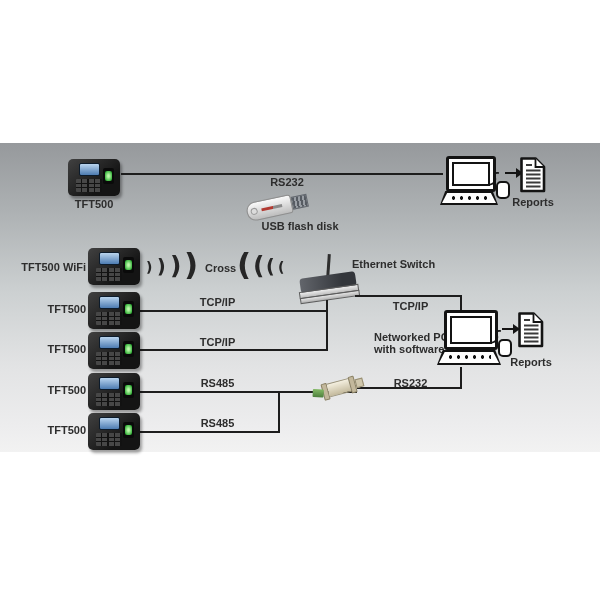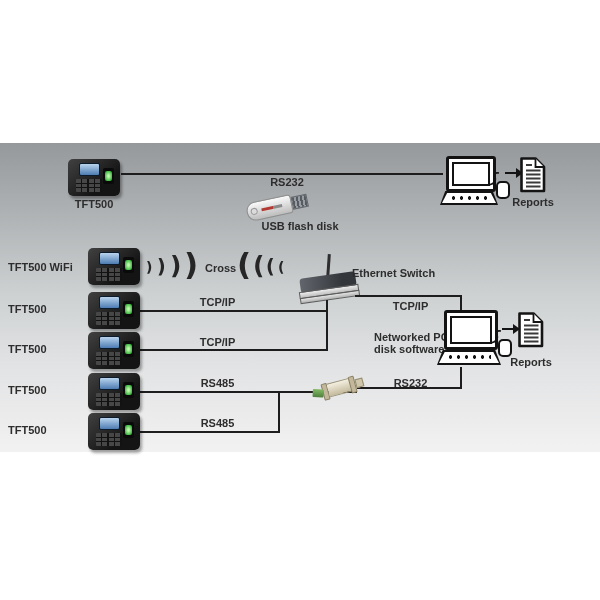--- a/index.html
+++ b/index.html
@@ -2,21 +2,21 @@
 <html><head>
 <meta charset="utf-8">
 <style>
   html,body{margin:0;padding:0;}
   #stage{position:relative;width:600px;height:600px;background:#fff;overflow:hidden;
          font-family:"Liberation Sans",sans-serif;}
   #panel{position:absolute;left:0;top:143px;width:600px;height:309px;
          background:linear-gradient(180deg,#96999c 0%,#adb1b3 22%,#ccd0d1 48%,#e2e3e4 72%,#ededee 92%,#f2f2f2 100%);}
   .lbl{position:absolute;font-weight:bold;font-size:11px;line-height:12px;color:#2d2d2d;white-space:nowrap;}
   .c{text-align:center;}
-  .r{text-align:left;}
+  .r{text-align:right;}
   .line{position:absolute;background:#1d1d1d;}
   .h{height:2px;} .v{width:2px;}
   
   .dev{position:absolute;width:52px;height:37px;border-radius:5px;
        background:linear-gradient(140deg,#414141,#141414 70%);box-shadow:2px 3px 3px rgba(0,0,0,.35);}
   .dev .scr{position:absolute;left:11px;top:4px;width:19px;height:11px;border-radius:2px;
        background:linear-gradient(#b9d4ee,#4d7cb2);border:1px solid #0c1b2b;}
   .dev .pad{position:absolute;left:8px;top:20px;width:26px;height:13px;background-color:#474747;border-radius:1px;
        background-image:repeating-linear-gradient(90deg,transparent 0 5px,#121212 5px 6.5px),
                         repeating-linear-gradient(0deg,transparent 0 3.5px,#121212 3.5px 4.5px);}
@@ -138,21 +138,21 @@
   <span class="wv" style="left:253px;top:253px;font-size:25px">(</span>
   <span class="wv" style="left:266px;top:257px;font-size:19px">(</span>
   <span class="wv" style="left:278px;top:260px;font-size:14px">(</span>
 
   <div class="sw" style="left:300px;top:254px">
     <div class="ant"></div>
     <div class="body"></div>
       <div class="b1"></div>
       <div class="b2"></div>
   </div>
-  <div class="lbl" style="left:352px;top:267px">Ethernet Switch</div>
+  <div class="lbl" style="left:352px;top:258px">Ethernet Switch</div>
 
   <div class="line h" style="left:355px;top:295px;width:107px"></div>
   <div class="line v" style="left:460px;top:296px;height:20px"></div>
   <div class="lbl c" style="left:363px;top:300px;width:95px">TCP/IP</div>
 
   <div class="line v" style="left:326px;top:300px;height:51px"></div>
   <div class="line h" style="left:140px;top:310px;width:188px"></div>
   <div class="line h" style="left:140px;top:349px;width:188px"></div>
   <div class="line v" style="left:278px;top:391px;height:42px"></div>
   <div class="line h" style="left:140px;top:391px;width:217px"></div>
@@ -206,21 +206,21 @@
         <div class="fl"></div>
         <div class="body"></div>
         <div class="fl"></div>
         <div class="tip"></div>
       </div>
   </div>
   <div class="lbl c" style="left:363px;top:377px;width:95px">RS232</div>
 
   <div class="lbl r" style="left:374px;top:332px;width:68px;line-height:11.5px">
     <span style="display:block">Networked PC</span>
-    <span style="display:block">disk software</span>
+    <span style="display:block">with software</span>
   </div>
   <div class="pc" style="left:434px;top:306px;width:82px;height:62px">
     <div class="mon" style="left:10px;top:4px;width:48px;height:34px">
         <i></i>
       </div>
     <div class="kb" style="left:3px;top:44px;width:64px;height:15px">
       <div class="o"></div>
         <div class="in"></div>
         <div class="keys"></div>
     </div>

